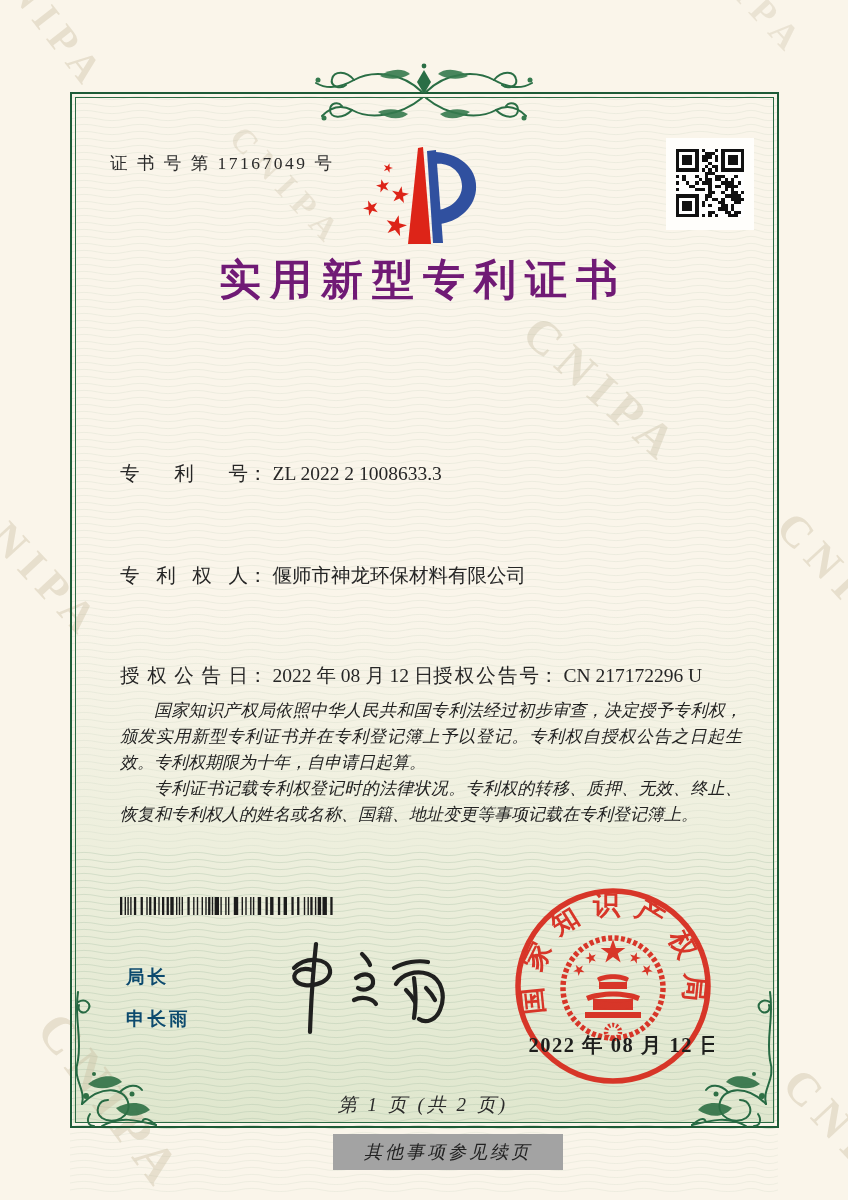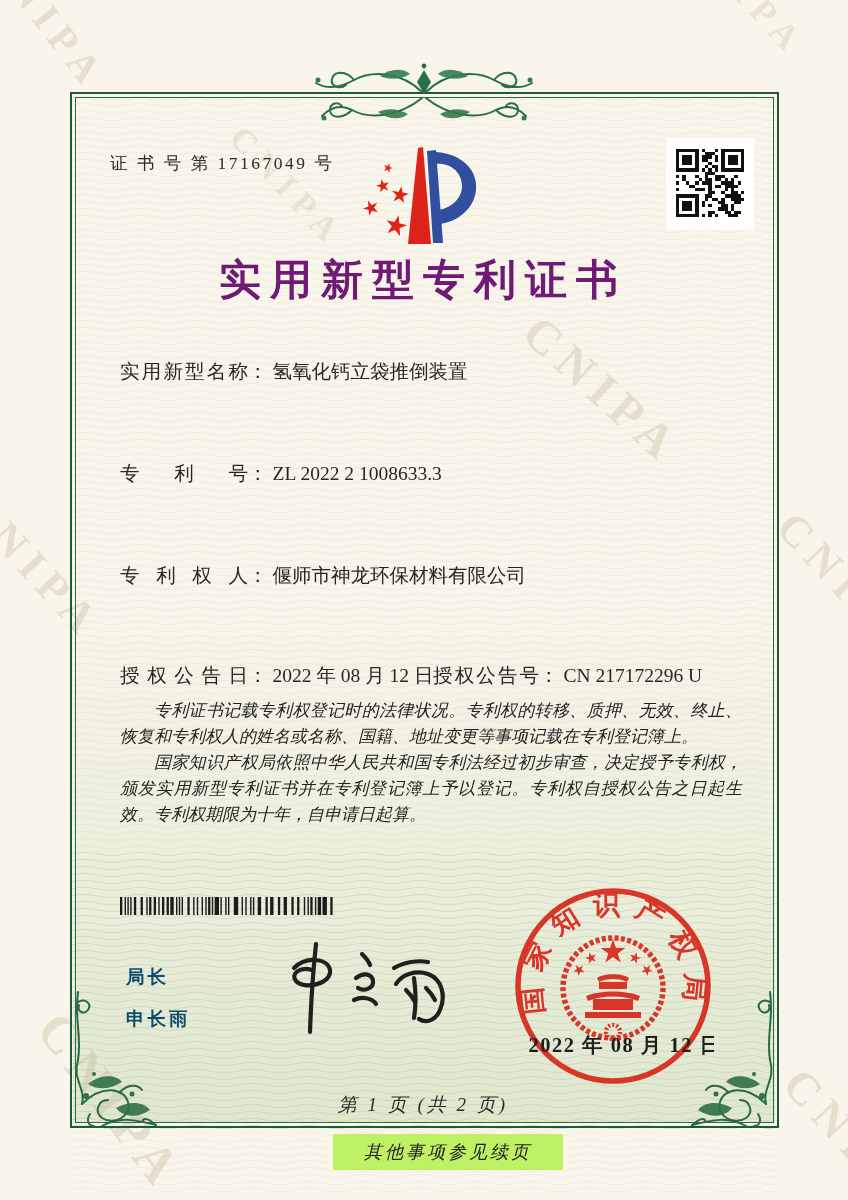--- a/index.html
+++ b/index.html
@@ -47,21 +47,21 @@
   .body-text p{margin:0;text-indent:2em;}
   .barcode{position:absolute;left:120px;top:897px;}
   .sig-block{position:absolute;left:126px;top:964px;font-family:"Liberation Sans","DejaVu Sans",sans-serif;
              font-weight:600;font-size:18.5px;color:#0c4a6e;letter-spacing:3px;}
   .sig-block .sig-name{margin-top:17px;}
   .sig-script{position:absolute;left:256px;top:934px;}
   .seal{position:absolute;left:512px;top:886px;}
   .page-info{position:absolute;left:70px;top:1092px;width:706px;text-align:center;
              font-size:19px;font-style:italic;letter-spacing:3px;color:#2b2b2b;}
   .note-box{position:absolute;left:333px;top:1134px;width:230px;height:36px;line-height:36px;
-            background:#bef264;text-align:center;font-size:18px;font-style:italic;
+            background:#a3a3a3;text-align:center;font-size:18px;font-style:italic;
             letter-spacing:3px;color:#222;}
 </style>
 </head>
 <body>
 
 <div class="page">
 
   <svg width="0" height="0" style="position:absolute" aria-hidden="true">
     <defs>
       <path id="star" d="M0,-10L2.245,-3.09L9.511,-3.09L3.633,1.18L5.878,8.09L0,3.82L-5.878,8.09L-3.633,1.18L-9.511,-3.09L-2.245,-3.09Z"></path>
@@ -414,39 +414,36 @@
           <rect x="10" y="20" width="1" height="1" fill="#111"></rect>
           <rect x="12" y="20" width="1" height="1" fill="#111"></rect>
           <rect x="16" y="20" width="1" height="1" fill="#111"></rect>
           <rect x="17" y="20" width="1" height="1" fill="#111"></rect>
           <rect x="18" y="20" width="1" height="1" fill="#111"></rect>
         </svg>
     </div>
 
     <div class="title">实用新型专利证书</div>
 
-    <div class="row r1">
-      <span class="lab">实用新型名称</span><span class="colon">：</span><span class="val">氢氧化钙立袋推倒装置</span>
-    </div>
     <div class="row r3">
       <span class="lab">专利号</span><span class="colon">：</span><span class="val">ZL 2022 2 1008633.3</span>
     </div>
     <div class="row r5">
       <span class="lab">专利权人</span><span class="colon">：</span><span class="val">偃师市神龙环保材料有限公司</span>
     </div>
     <div class="row r7">
       <span class="lab">授权公告日</span><span class="colon">：</span><span class="val">2022 年 08 月 12 日</span>
       <span class="pair2">
         <span class="lab">授权公告号</span><span class="colon">：</span><span class="val">CN 217172296 U</span>
       </span>
     </div>
 
     <div class="body-text">
+      <p>国家知识产权局依照中华人民共和国专利法经过初步审查，决定授予专利权，颁发实用新型专利证书并在专利登记簿上予以登记。专利权自授权公告之日起生效。专利权期限为十年，自申请日起算。</p>
       <p>专利证书记载专利权登记时的法律状况。专利权的转移、质押、无效、终止、恢复和专利权人的姓名或名称、国籍、地址变更等事项记载在专利登记簿上。</p>
-      <p>国家知识产权局依照中华人民共和国专利法经过初步审查，决定授予专利权，颁发实用新型专利证书并在专利登记簿上予以登记。专利权自授权公告之日起生效。专利权期限为十年，自申请日起算。</p>
     </div>
 
     <svg id="barcode-svg" class="barcode" width="215" height="18">
         <rect x="0" y="0" width="2.3" height="18" fill="#1c1c1c"></rect>
         <rect x="4.6" y="0" width="1.4" height="18" fill="#1c1c1c"></rect>
         <rect x="7.4" y="0" width="1.4" height="18" fill="#1c1c1c"></rect>
         <rect x="10.200000000000001" y="0" width="1.4" height="18" fill="#1c1c1c"></rect>
         <rect x="13.900000000000002" y="0" width="2.3" height="18" fill="#1c1c1c"></rect>
         <rect x="20.6" y="0" width="2.3" height="18" fill="#1c1c1c"></rect>
         <rect x="26.3" y="0" width="1.4" height="18" fill="#1c1c1c"></rect>

